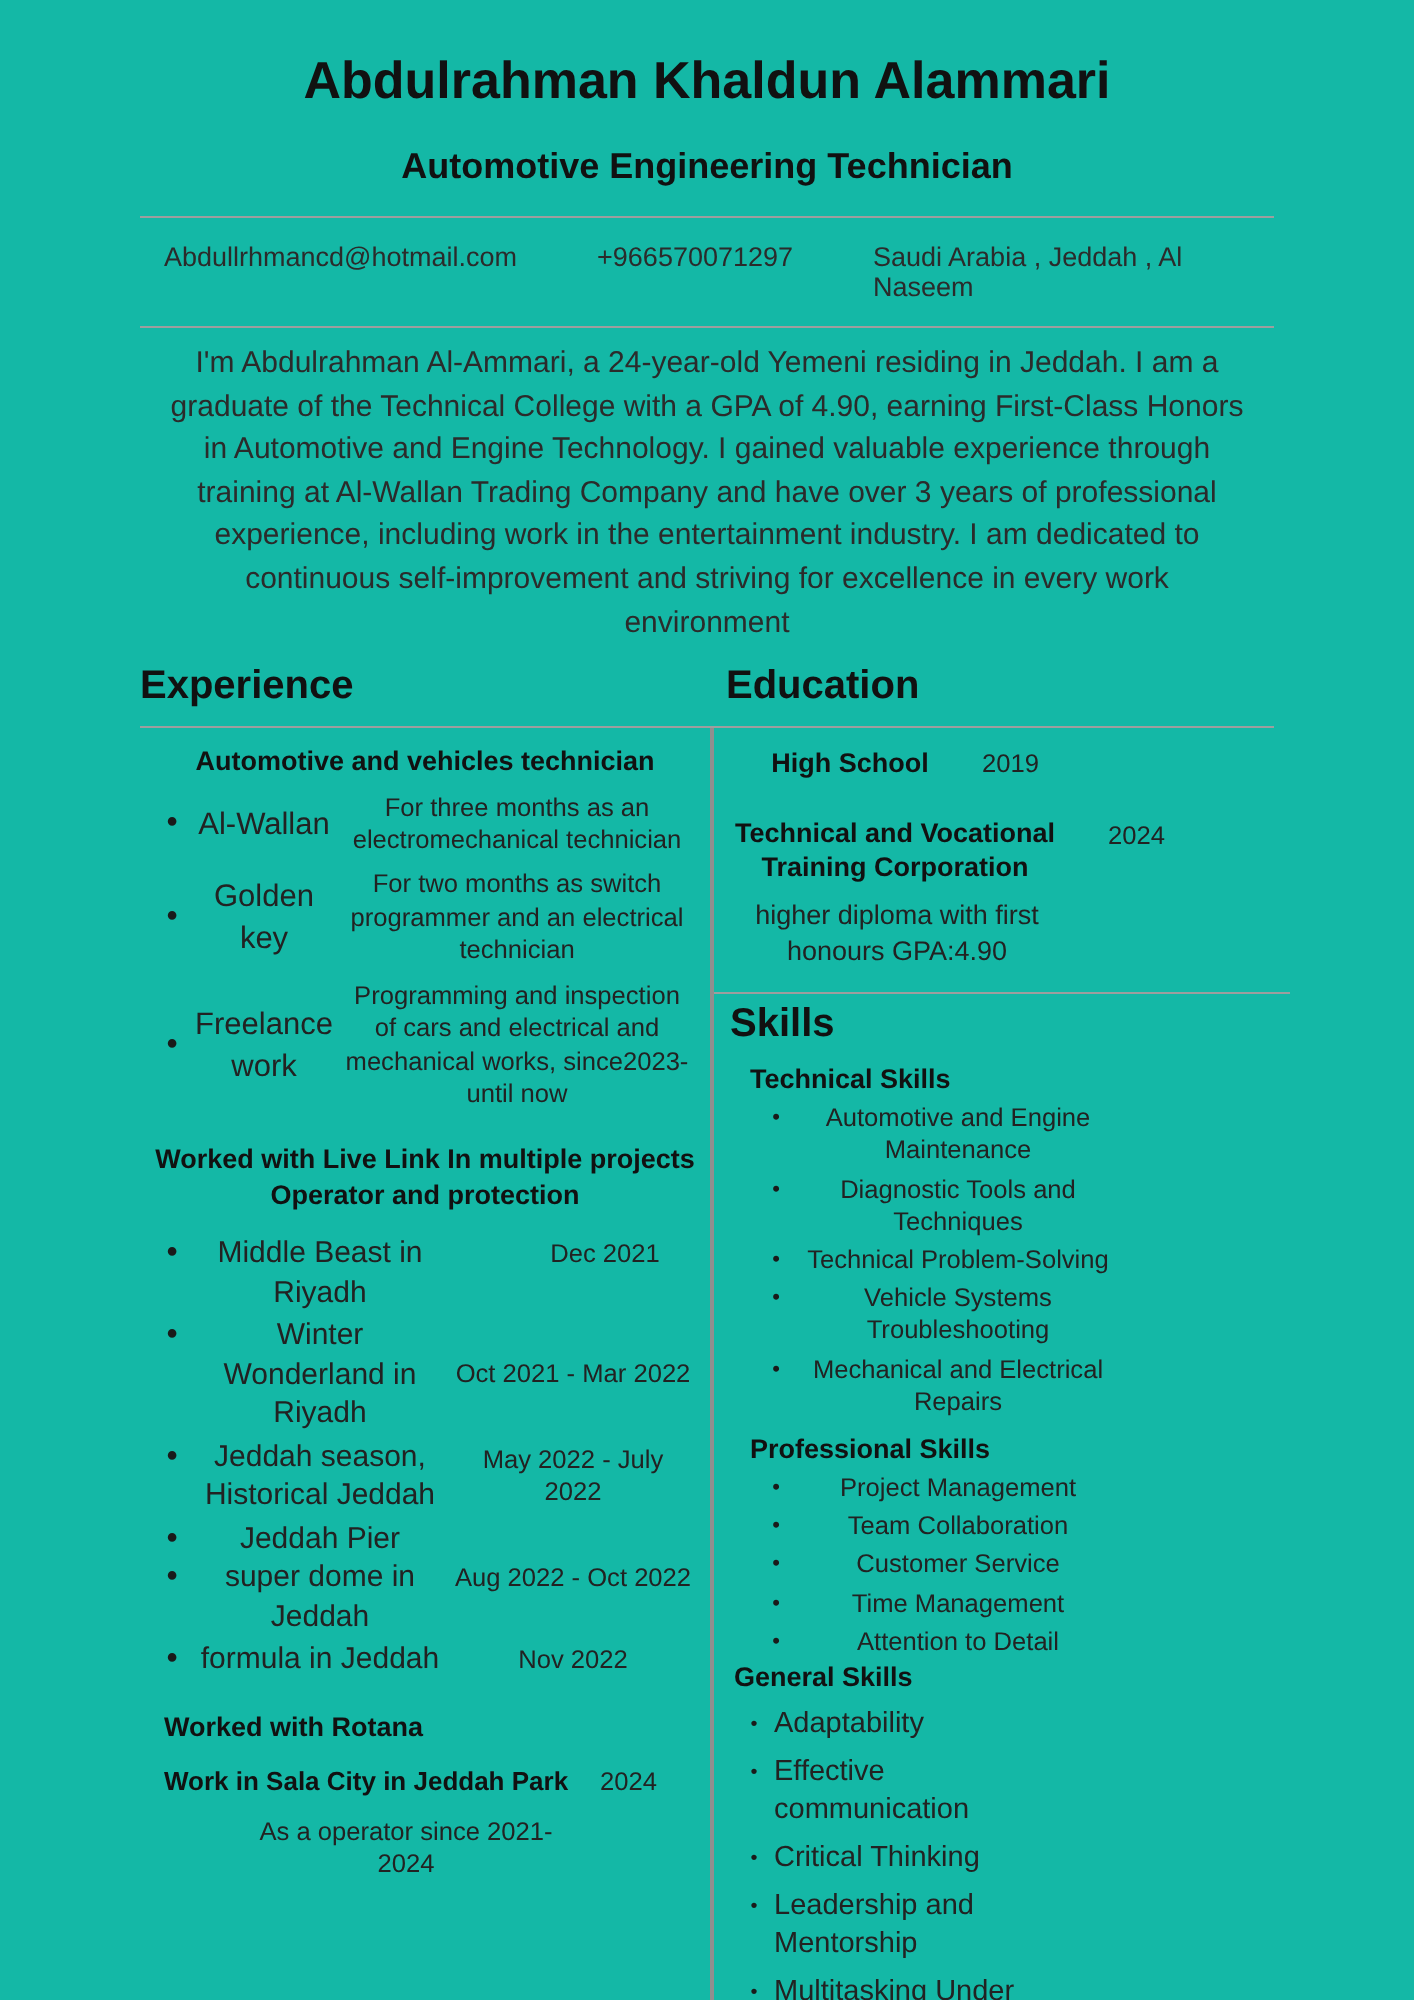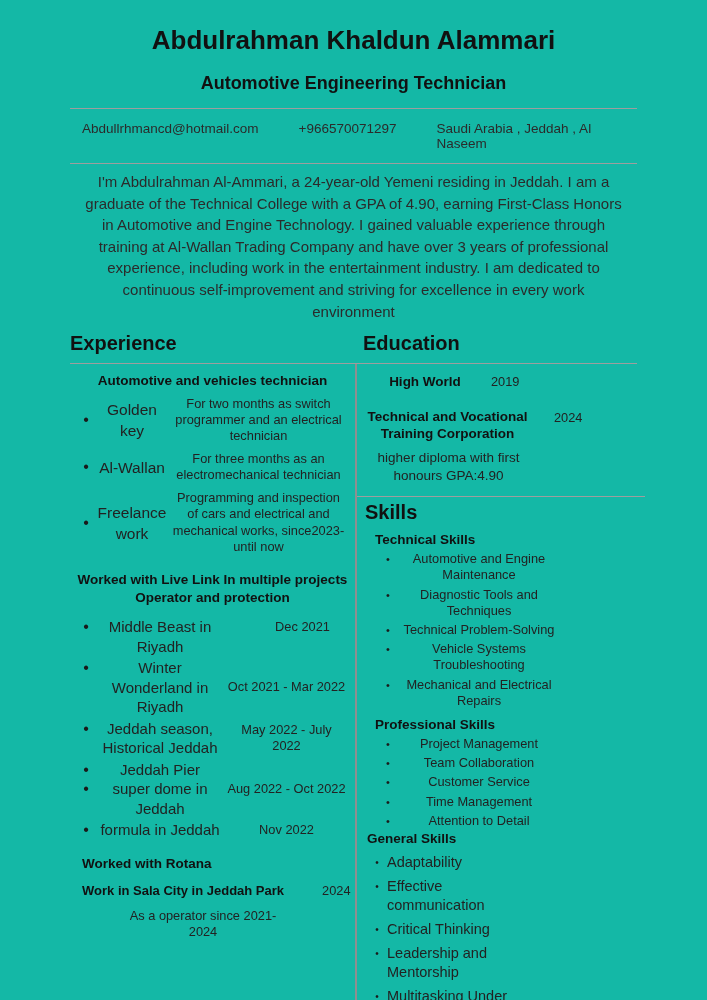--- a/index.html
+++ b/index.html
@@ -48,21 +48,21 @@
   .prow{display:flex;align-items:center;margin-top:2px;}
   .prow.top{align-items:flex-start;}
   .prow .ncell2{width:148px;display:flex;align-items:center;flex-direction:column;}
   .nitem{display:flex;width:100%;align-items:flex-start;}
   .nitem .bullet{line-height:19.5px;}
   .ntext2{flex:1;text-align:center;font-size:15px;line-height:19.5px;color:#222;}
   .dcell2{flex:1;text-align:center;font-size:12.8px;line-height:16.4px;color:#222;padding:0 2px;}
   .sub-title{font-weight:700;font-size:13.5px;color:#111;margin:15px 0 0 6px;line-height:17px;}
   .rot-row{margin-top:10px;}
   .rot-row .ncell{width:160px;}
-  .sala{display:flex;margin:10px 0 0 6px;align-items:center;gap:22px;}
+  .sala{display:flex;margin:10px 0 0 6px;align-items:center;}
   .sala-title{font-weight:700;font-size:13px;color:#111;white-space:nowrap;line-height:17px;}
   .sala-year{font-size:12.8px;margin-left:16px;padding-top:1px;color:#222;}
   .op-note{font-size:12.8px;line-height:16.6px;text-align:center;width:150px;margin:9px 16px 0 52px;color:#222;}
 
   
   .edu-row{display:flex;align-items:flex-start;}
   .edu-row.first{margin-top:3px;}
   .edu-row.second{margin-top:18px;}
   .edu-school{width:120px;text-align:center;font-weight:700;font-size:13.5px;color:#111;line-height:17px;}
   .edu-school.wide{width:165px;}
@@ -110,30 +110,30 @@
 
   <div class="columns">
 
     <div class="col-left">
 
       <div class="job-title">Automotive and vehicles technician</div>
 
       <div class="xrow">
         <div class="ncell">
             <span class="bullet"></span>
-          <div class="ntext">Golden key</div>
-          </div>
-        <div class="dcell">For two months as switch programmer and an electrical technician</div>
+          <div class="ntext">Al-Wallan</div>
+          </div>
+        <div class="dcell">For three months as an electromechanical technician</div>
       </div>
       <div class="xrow">
         <div class="ncell">
             <span class="bullet"></span>
-          <div class="ntext">Al-Wallan</div>
-          </div>
-        <div class="dcell">For three months as an electromechanical technician</div>
+          <div class="ntext">Golden key</div>
+          </div>
+        <div class="dcell">For two months as switch programmer and an electrical technician</div>
       </div>
       <div class="xrow">
         <div class="ncell">
             <span class="bullet"></span>
           <div class="ntext">Freelance work</div>
           </div>
         <div class="dcell">Programming and inspection of cars and electrical and mechanical works, since2023- until now</div>
       </div>
 
       <div class="job-title job2-title">Worked with Live Link In multiple projects</div>
@@ -197,21 +197,21 @@
       </div>
       <div class="op-note">As a operator since 2021-2024</div>
 
     </div>
 
     <div class="vline"></div>
 
     <div class="col-right">
 
       <div class="edu-row first">
-        <div class="edu-school">High World</div>
+        <div class="edu-school">High School</div>
         <div class="edu-year">2019</div>
       </div>
       <div class="edu-row second">
         <div class="edu-school wide">Technical and Vocational Training Corporation</div>
         <div class="edu-year far">2024</div>
       </div>
       <div class="edu-note">higher diploma with first honours GPA:4.90</div>
 
       <div class="rule-right"></div>
 

